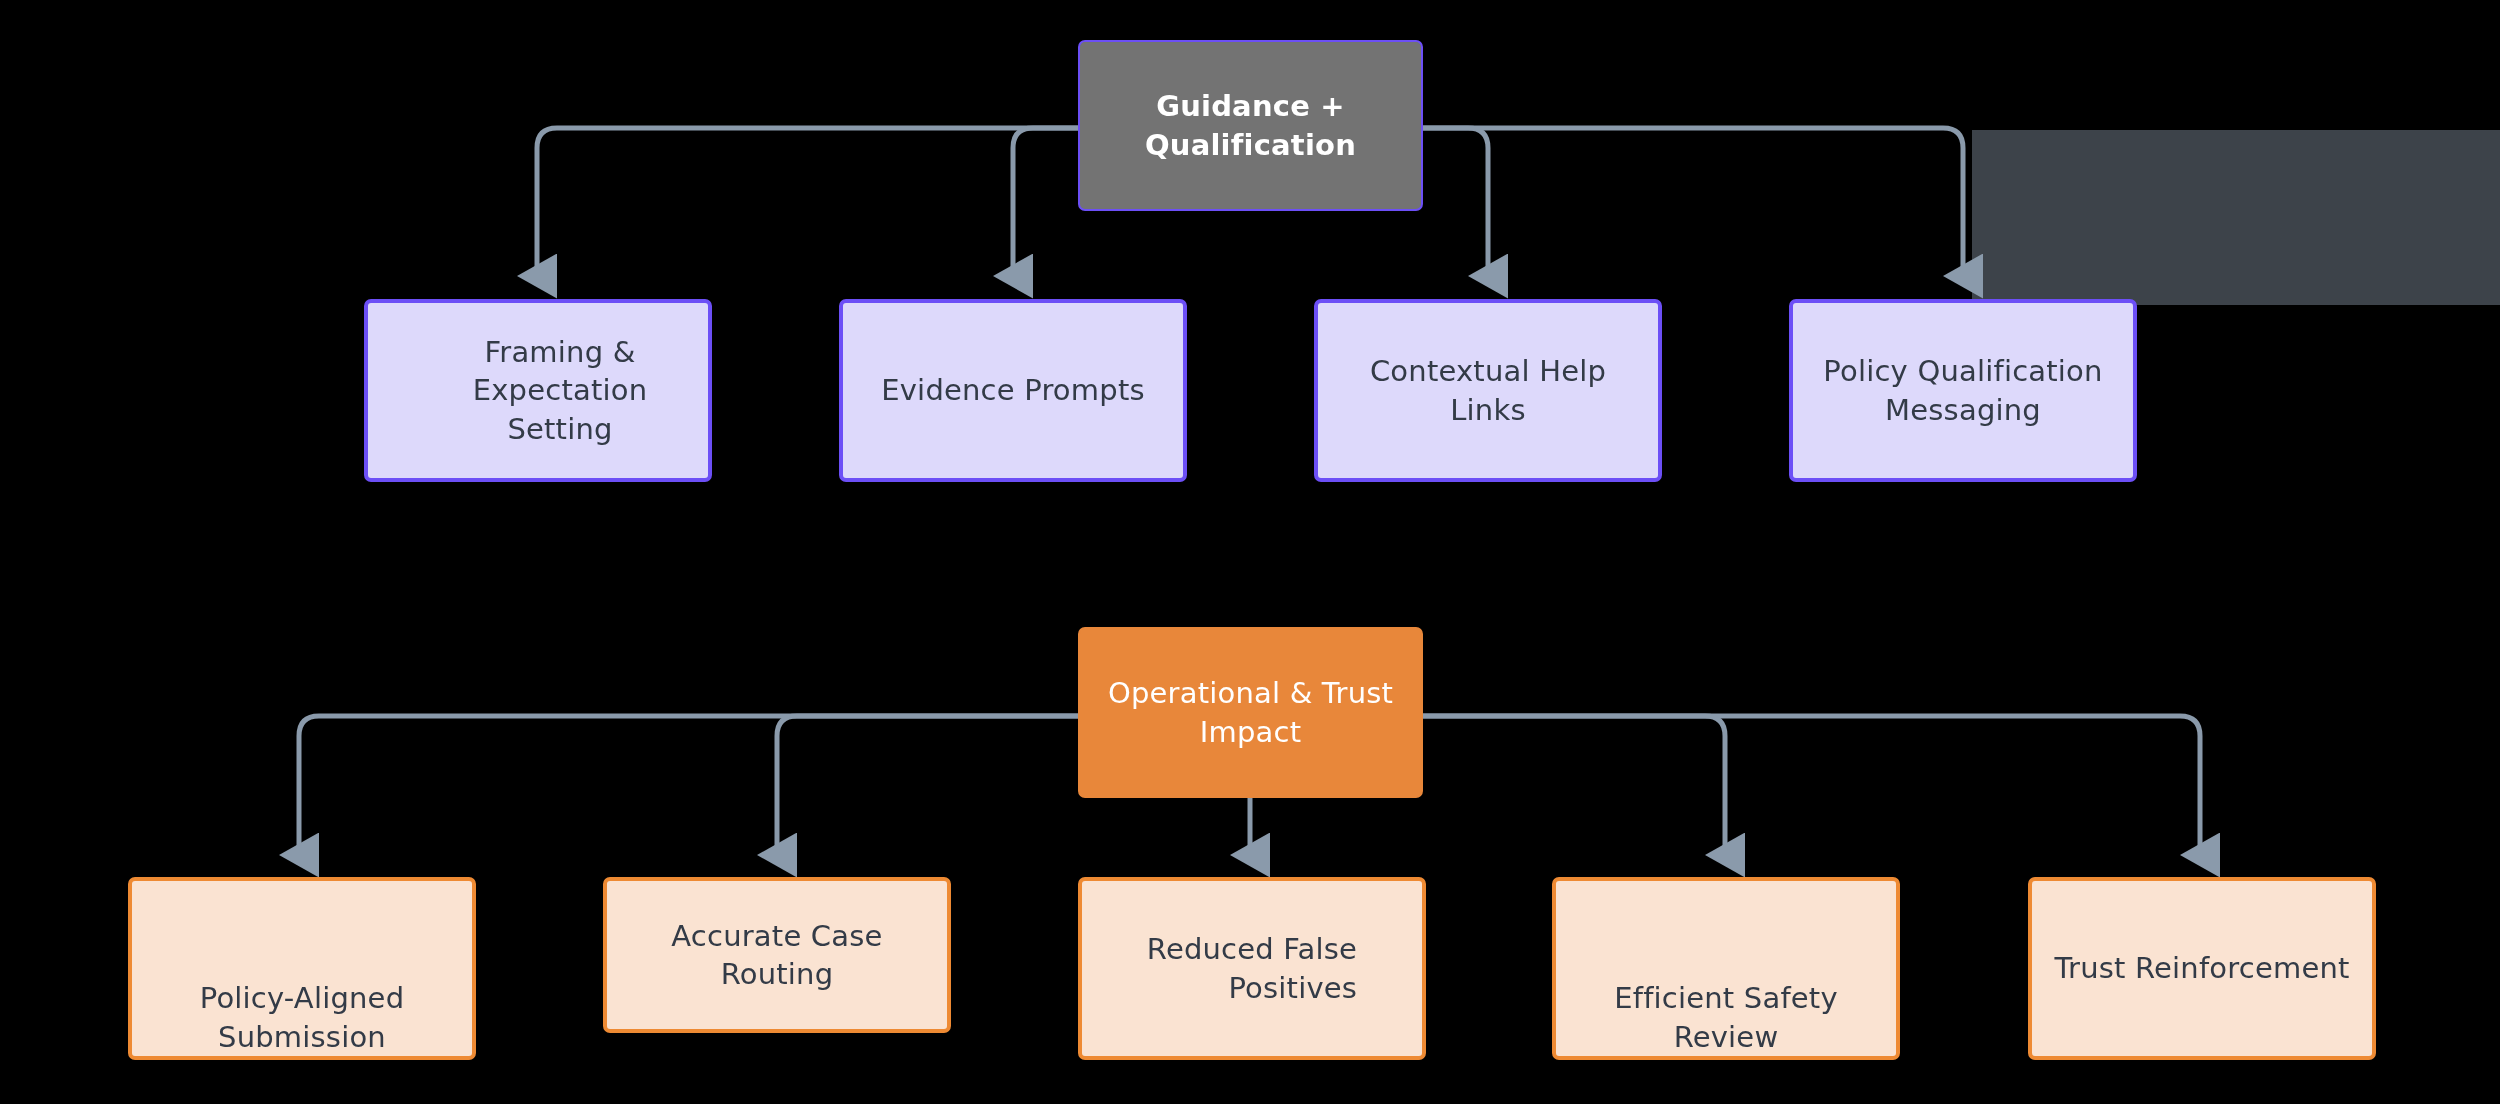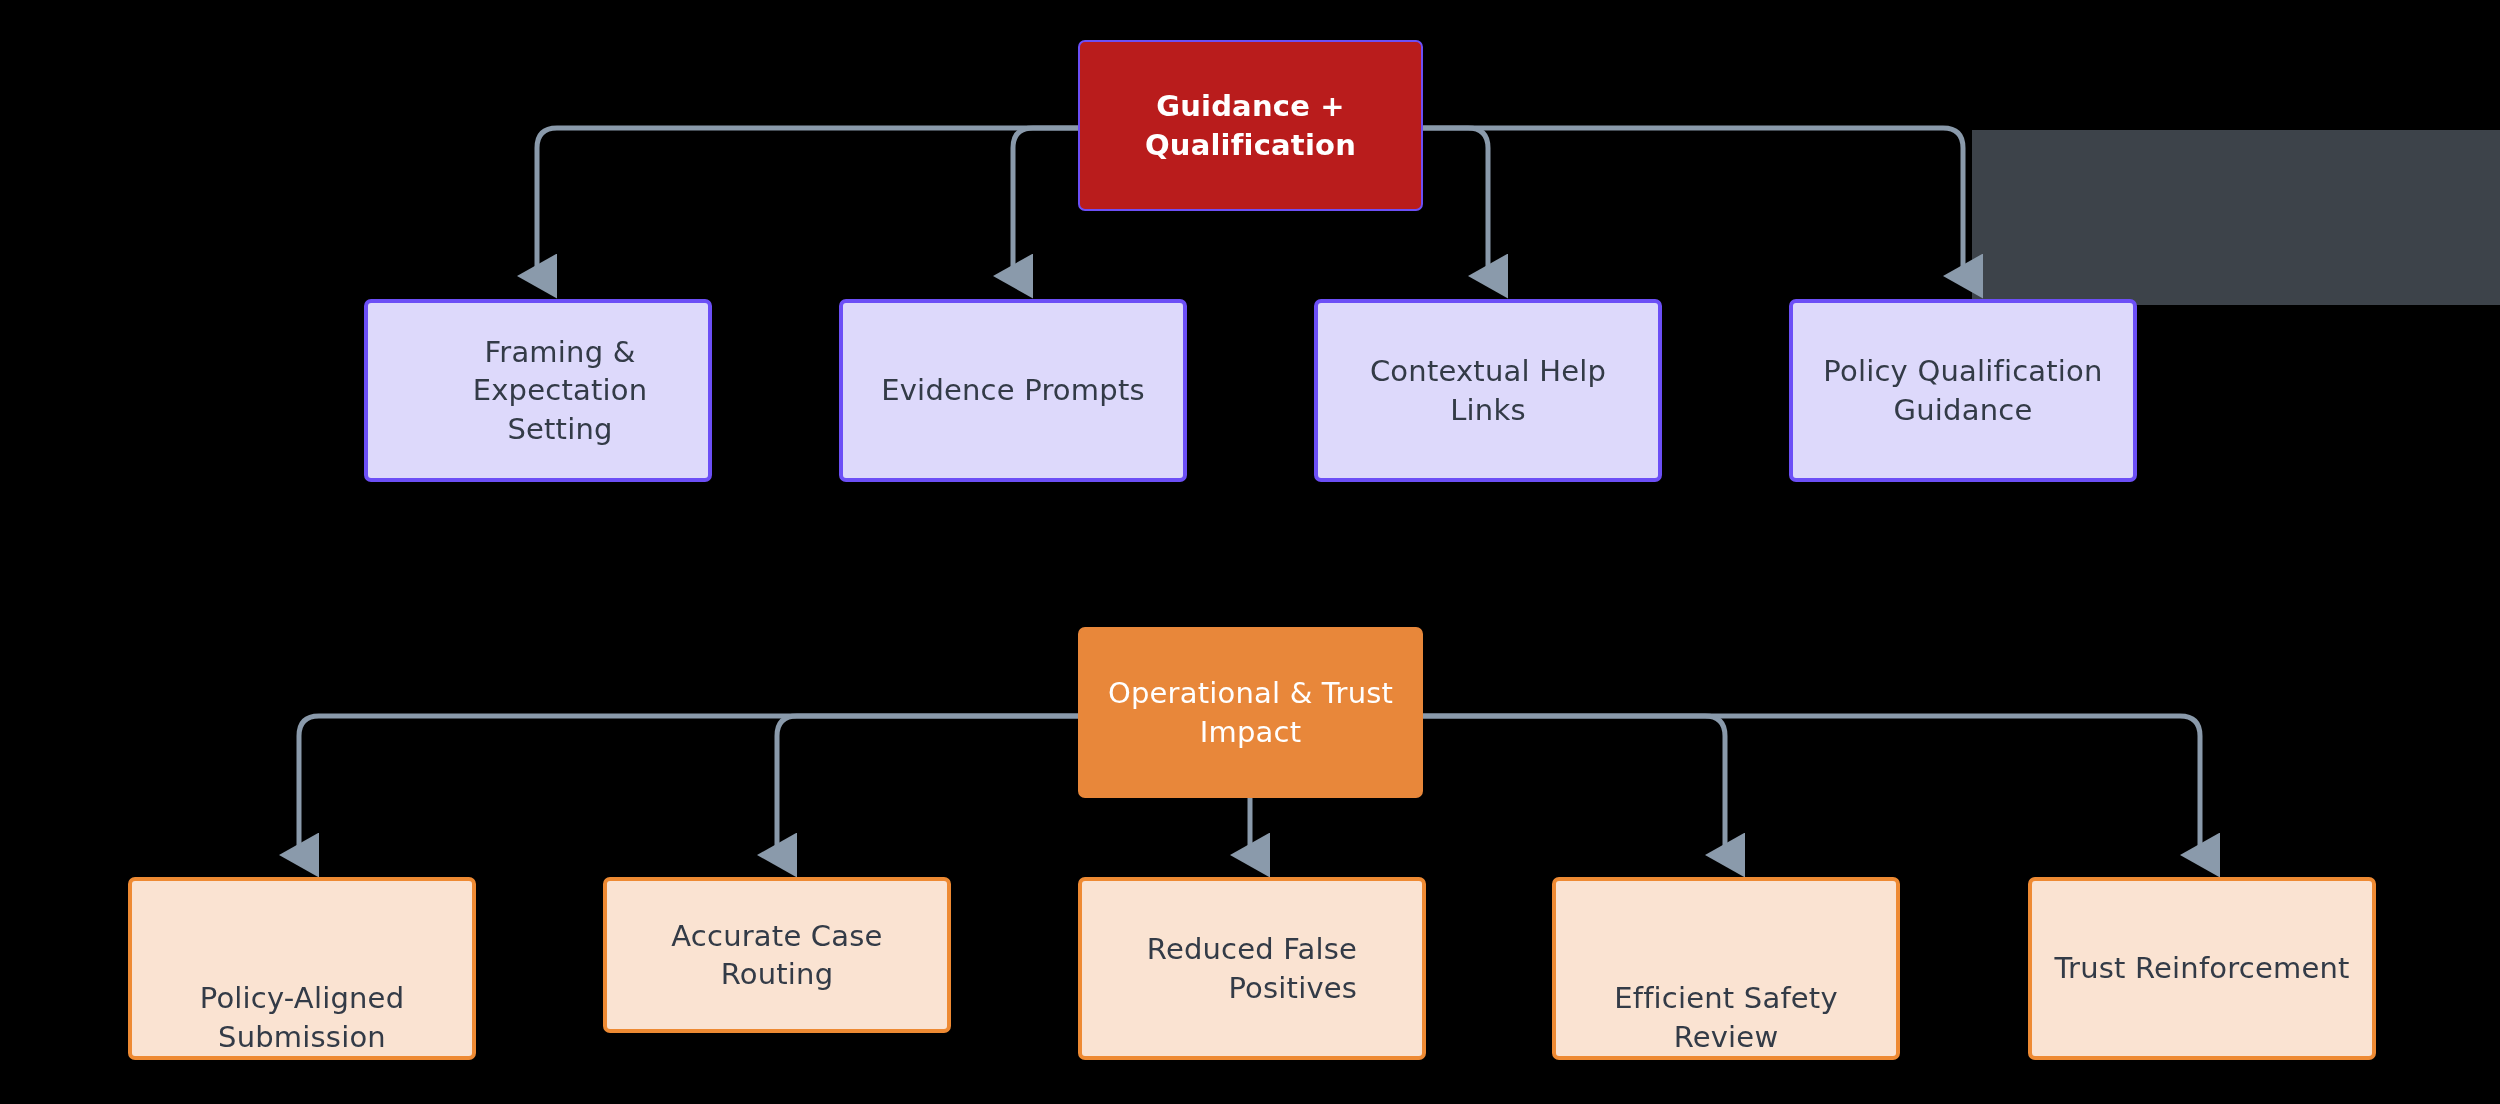--- a/index.html
+++ b/index.html
@@ -36,21 +36,21 @@
     display: flex;
     align-items: center;
     justify-content: center;
     text-align: center;
     border-radius: 7px;
     line-height: 1.32;
     white-space: pre-line;
     letter-spacing: 0.2px;
   }
   .node.root-purple {
-    background: #b91c1c;
+    background: #737373;
     border: 2px solid #6c4ff6;
     color: #ffffff;
     font-size: 29px;
     font-weight: 700;
   }
   .node.root-orange {
     background: #e8873a;
     border: 2px solid #e8873a;
     color: #ffffff;
     font-size: 29px;
@@ -124,21 +124,21 @@
     <span class="node-label">Evidence Prompts</span>
   </div>
 
   <div class="node leaf-purple" style="left:1314px; top:299px; width:348px; height:183px;">
     <span class="node-label">Contextual Help
 Links</span>
   </div>
 
   <div class="node leaf-purple" style="left:1789px; top:299px; width:348px; height:183px;">
     <span class="node-label">Policy Qualification
-Guidance</span>
+Messaging</span>
   </div>
 
   <div class="node root-orange" style="left:1078px; top:627px; width:345px; height:171px;">
     <span class="node-label">Operational &amp; Trust
 Impact</span>
   </div>
 
   <div class="node leaf-orange" style="left:128px; top:877px; width:348px; height:183px;align-items:flex-end;">
     <span class="node-label">Policy-Aligned
 Submission</span>

